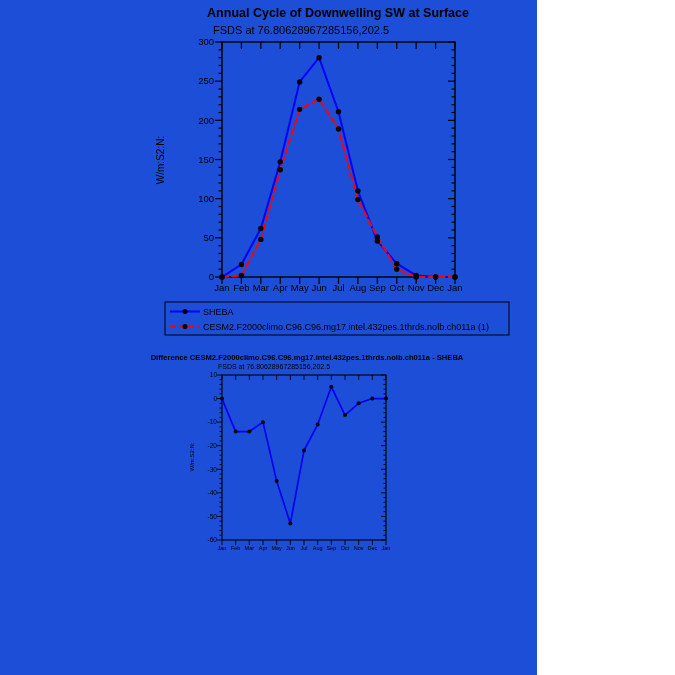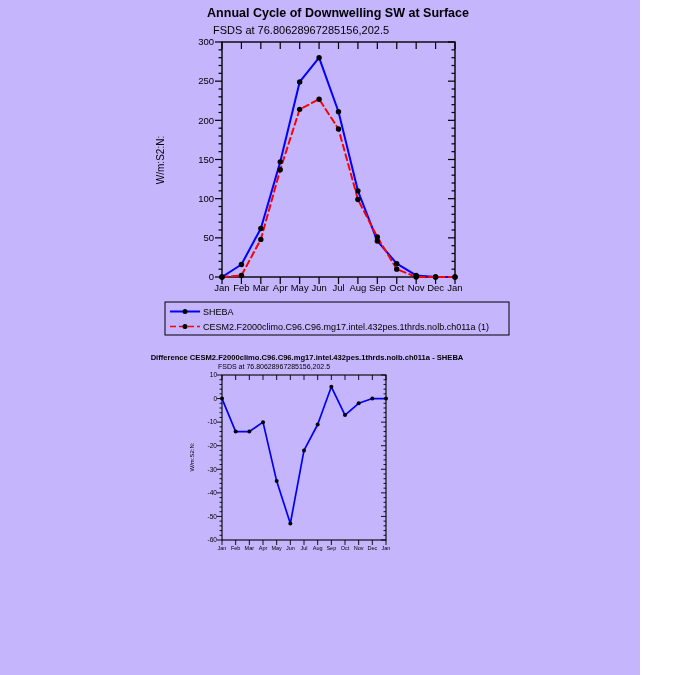--- a/index.html
+++ b/index.html
@@ -1,16 +1,16 @@
 <!DOCTYPE html>
 <html><head>
 <meta charset="utf-8">
 <style>
   html,body{margin:0;padding:0;background:#ffffff;}
-  .page{position:relative;width:640px;height:675px;background:#c4b5fd;font-family:"Liberation Sans",sans-serif;overflow:hidden;}
+  .page{position:relative;width:537px;height:675px;background:#1d4ed8;font-family:"Liberation Sans",sans-serif;overflow:hidden;}
   svg text{fill:#000;font-family:"Liberation Sans",sans-serif;}
   .t1{font-size:12.5px;font-weight:bold;}
   .s1{font-size:11px;}
   .yl1{font-size:10px;}
   .t2{font-size:7.6px;font-weight:bold;}
   .s2{font-size:7px;}
   .yl2{font-size:6px;}
   .leg{font-size:9px;}
 </style>
 </head>

